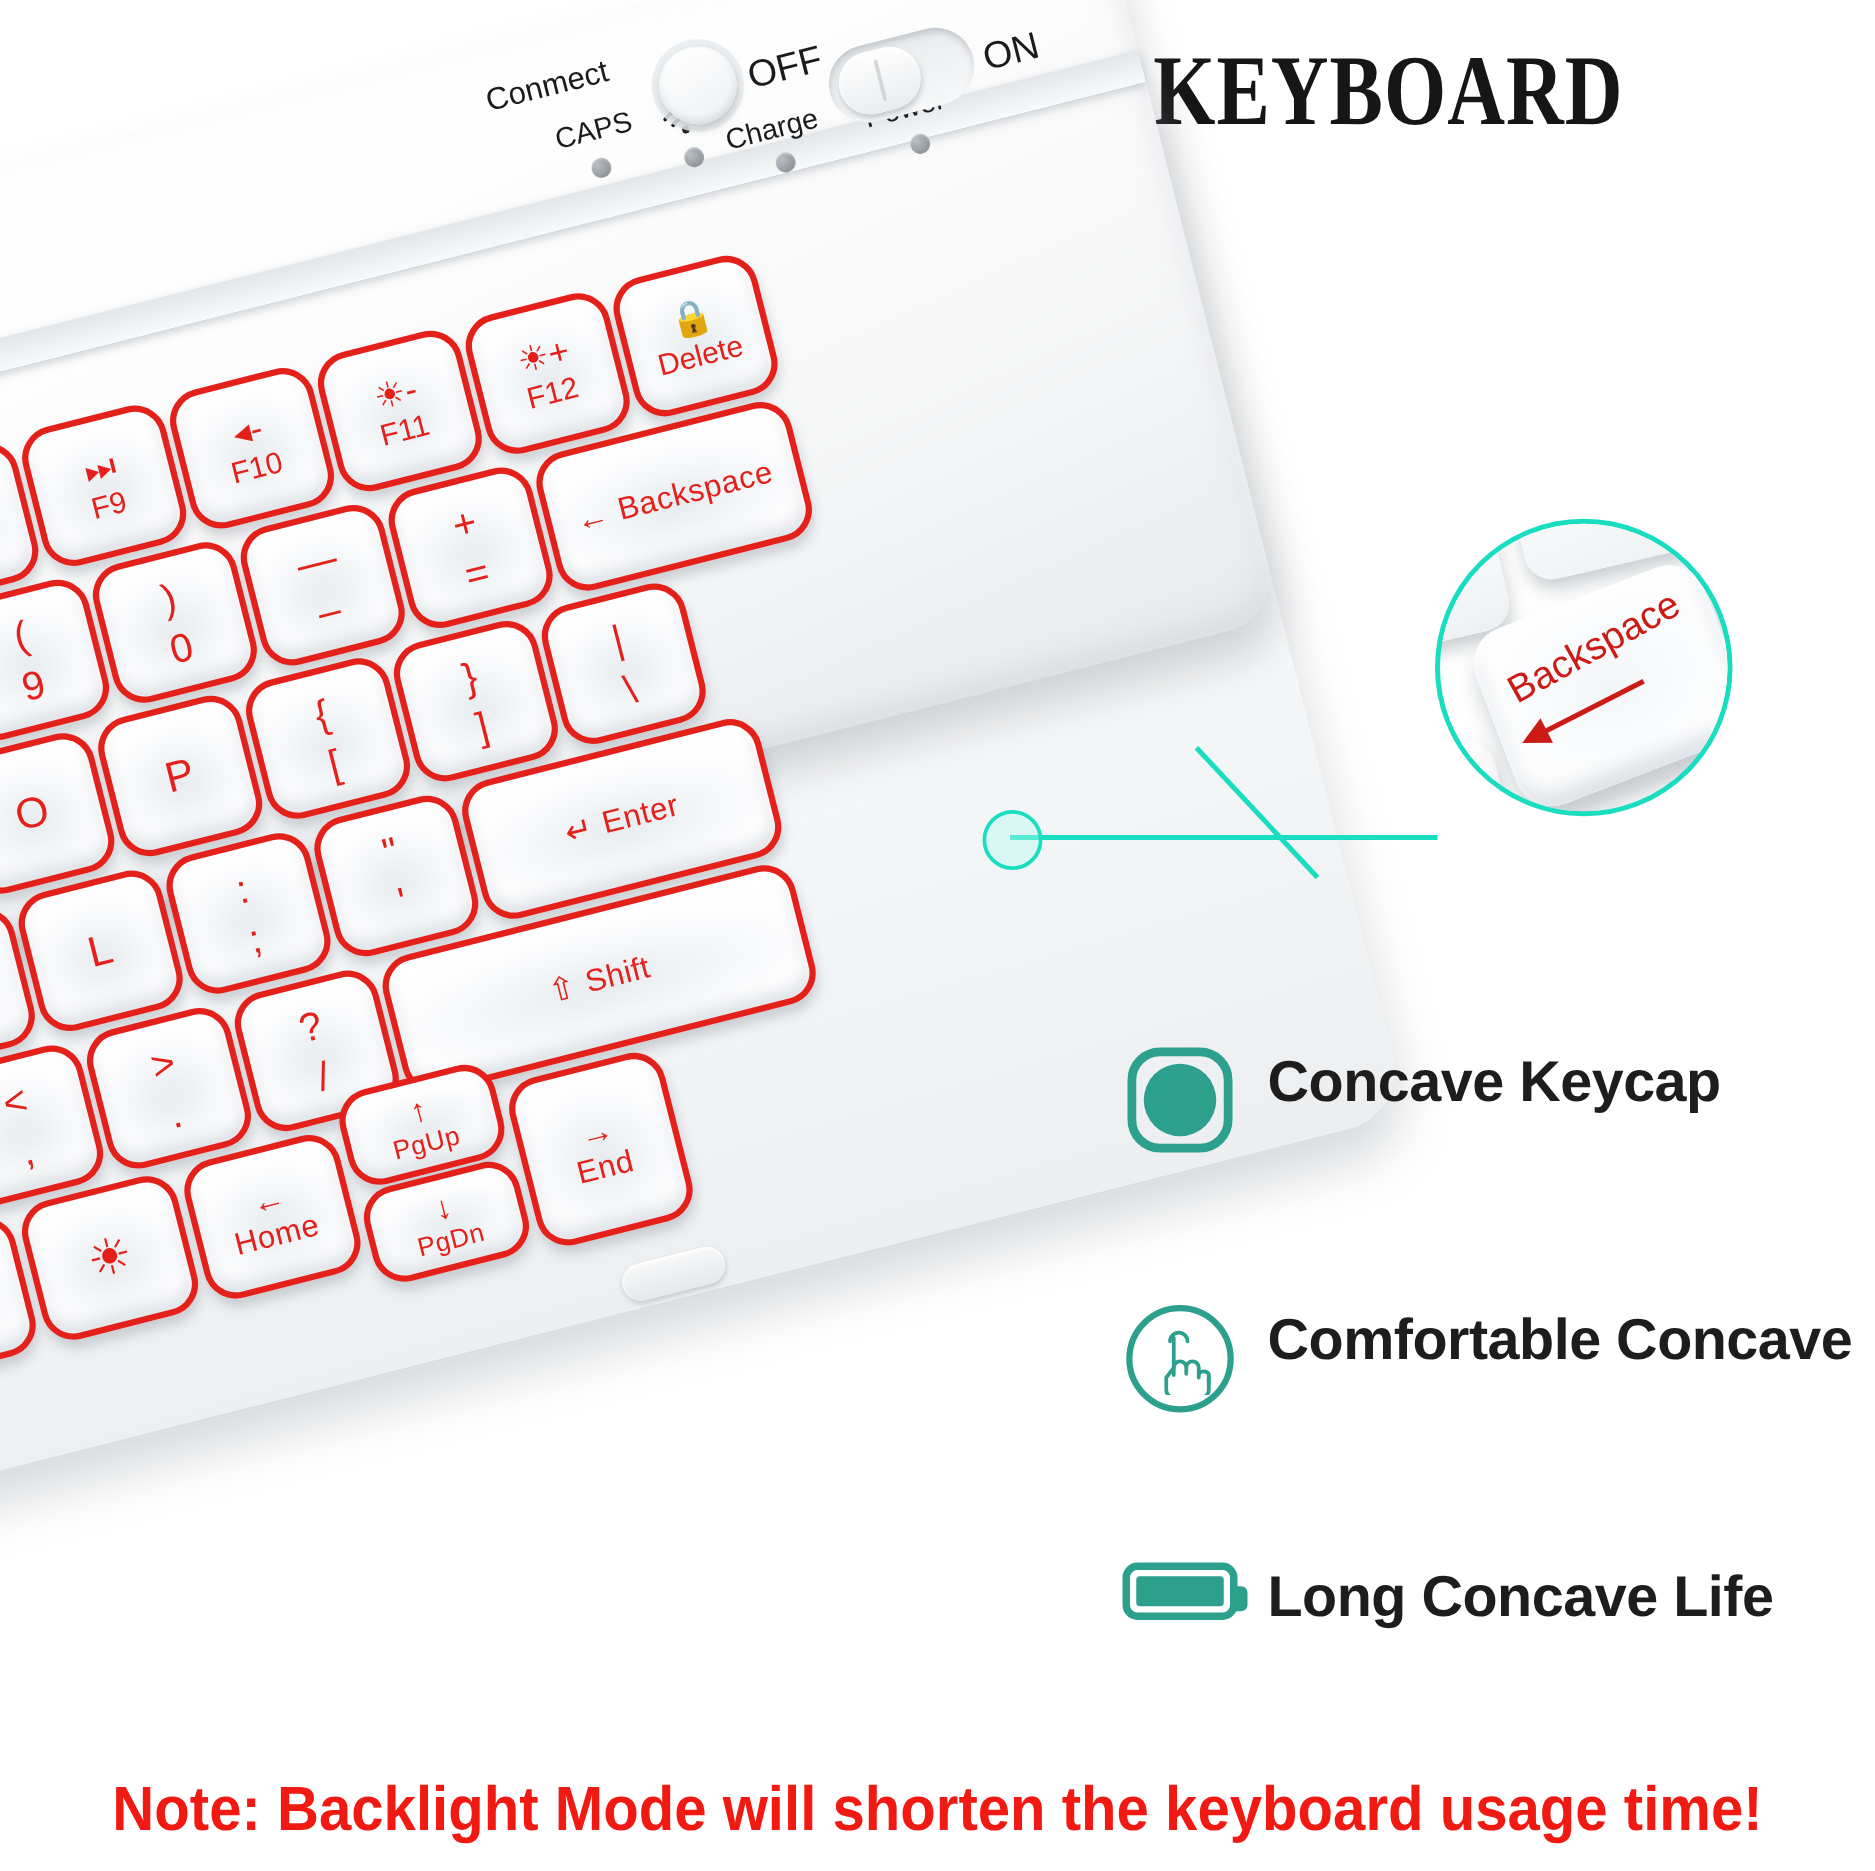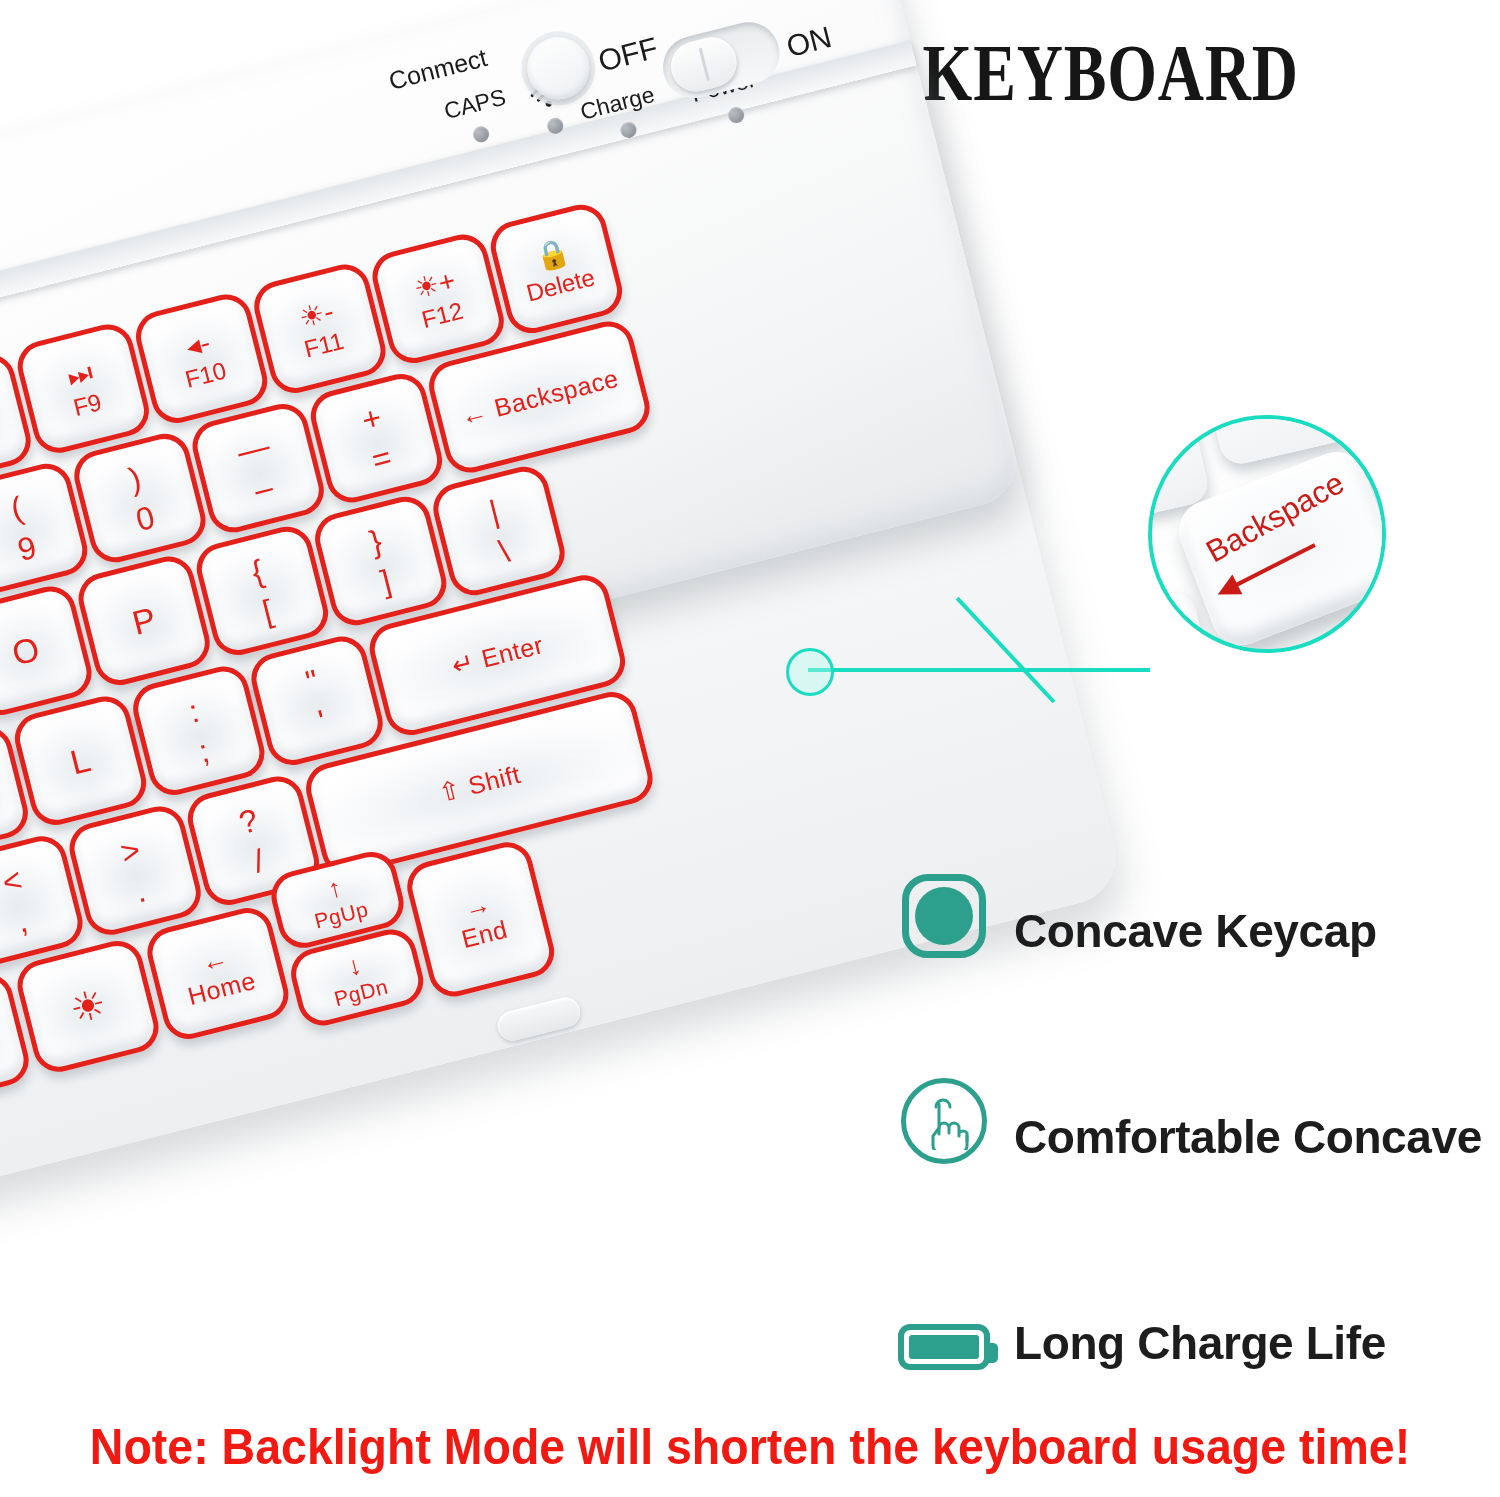--- a/index.html
+++ b/index.html
@@ -87,21 +87,21 @@
            border-top:11px solid transparent;border-bottom:11px solid transparent;
            border-right:22px solid #cc1a14;}
   #lead-h{position:absolute;left:808px;top:668px;width:342px;height:4px;background:#19ddc0;}
   #lead-d{position:absolute;left:1052px;top:560px;width:4px;height:142px;background:#19ddc0;
            transform:rotate(-43deg);transform-origin:bottom center;}
   #lead-dot{position:absolute;left:786px;top:648px;width:42px;height:42px;border-radius:50%;
            border:3px solid #19ddc0;background:rgba(180,250,238,.42);}
 
   
   #features{position:absolute;left:896px;top:838px;width:560px;}
-  .feat{display:flex;align-items:flex-end;height:120px;margin-bottom:86px;}
+  .feat{display:flex;align-items:flex-start;height:120px;margin-bottom:86px;}
   .feat-ic{width:96px;flex:0 0 96px;display:flex;align-items:center;justify-content:center;}
   .feat-tx{font-size:46px;font-weight:700;color:#1d1d1d;white-space:nowrap;margin-left:22px;
            letter-spacing:-.4px;}
   .sq-ic{width:84px;height:84px;border:7px solid #2CA08C;border-radius:26px;
          display:flex;align-items:center;justify-content:center;box-sizing:border-box;}
   .sq-ic div{width:58px;height:58px;border-radius:50%;background:#2CA08C;}
   .cr-ic{width:86px;height:86px;border:5px solid #2CA08C;border-radius:50%;
          display:flex;align-items:center;justify-content:center;box-sizing:border-box;}
   .bt-ic{width:92px;height:46px;border:6px solid #2CA08C;border-radius:12px;position:relative;
          box-sizing:border-box;padding:5px;}
@@ -304,17 +304,17 @@
       </div>
     </div>
     <div class="feat-tx">Comfortable Concave</div>
   </div>
   <div class="feat">
     <div class="feat-ic">
       <div class="bt-ic">
           <i></i>
         </div>
     </div>
-    <div class="feat-tx">Long Charge Life</div>
+    <div class="feat-tx">Long Concave Life</div>
   </div>
 </div>
 
 <div id="note">Note:  Backlight Mode will shorten the keyboard usage time!</div>
 
 </body></html>

